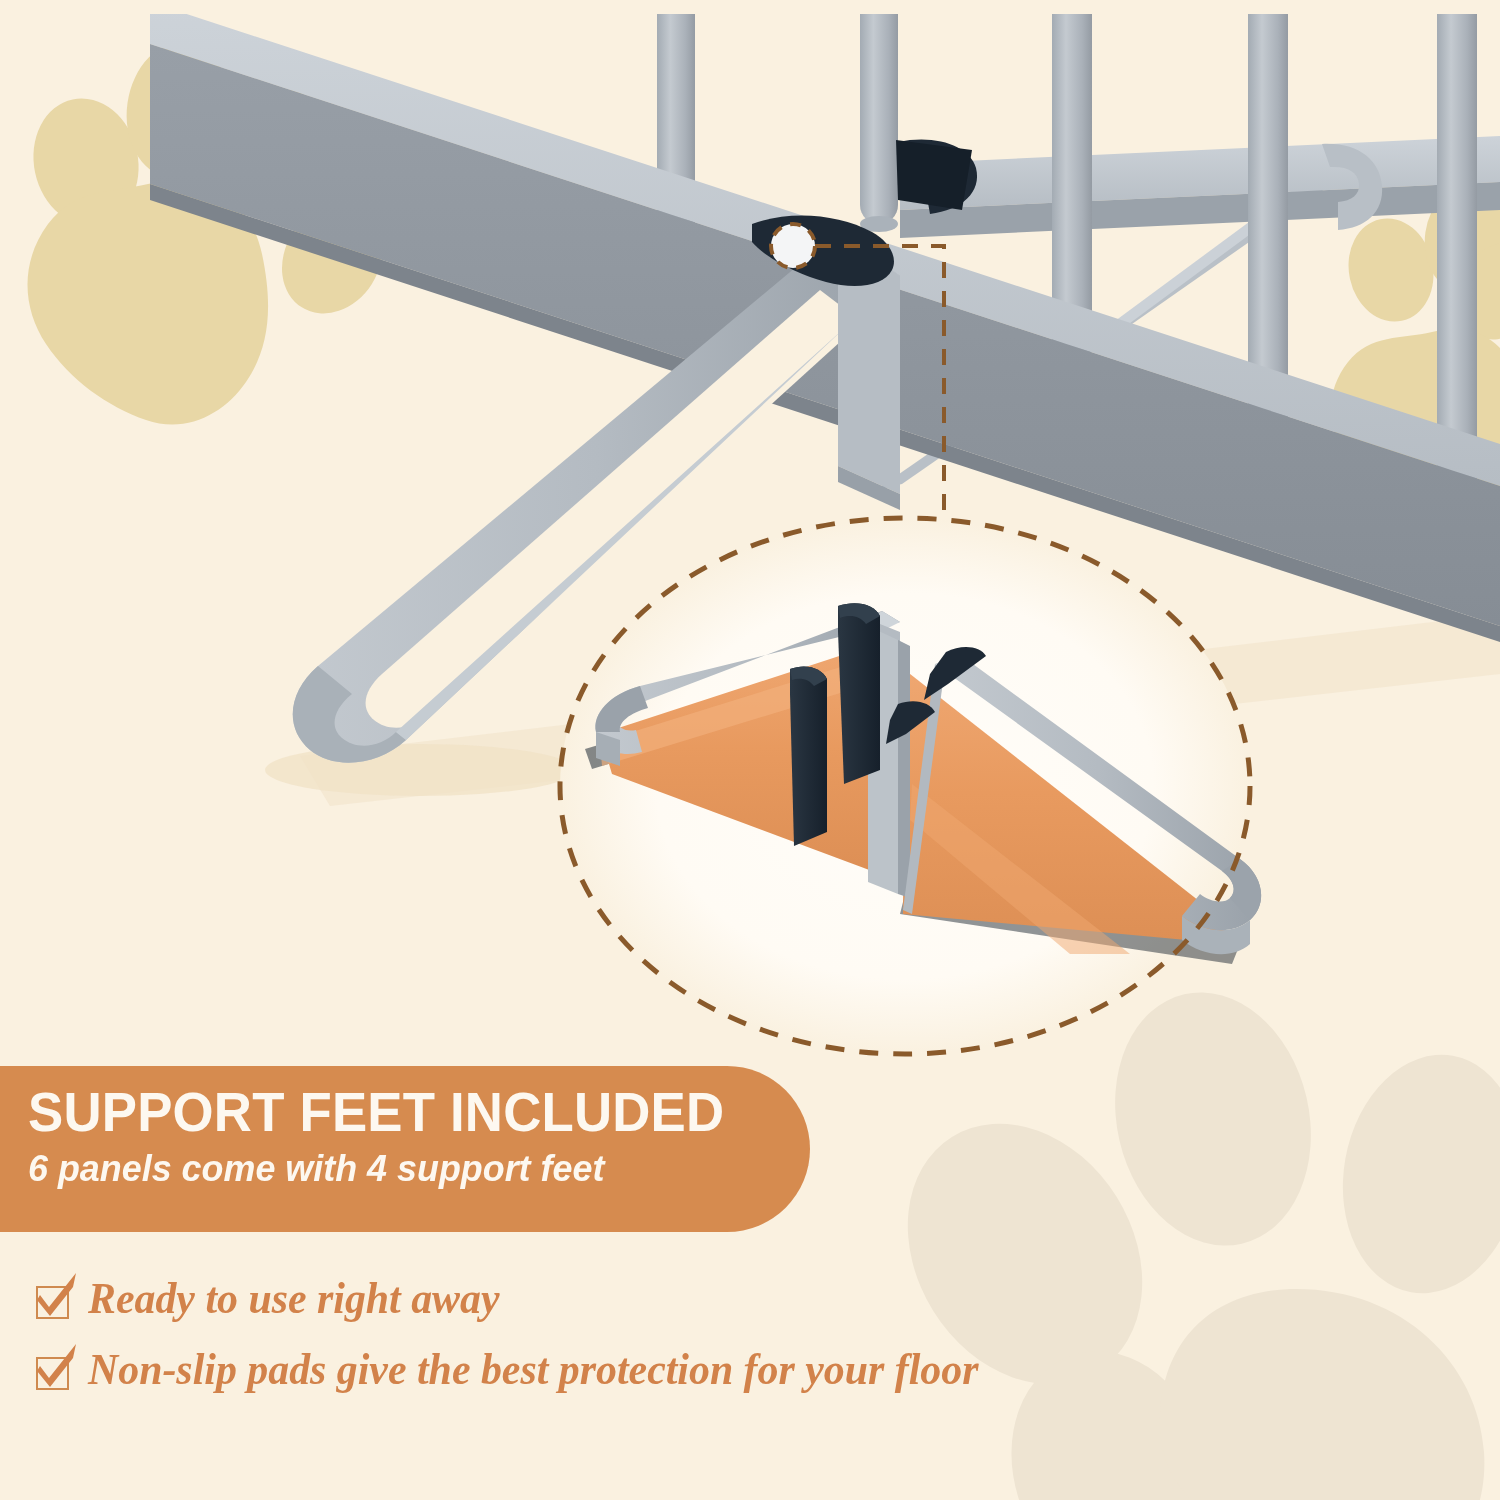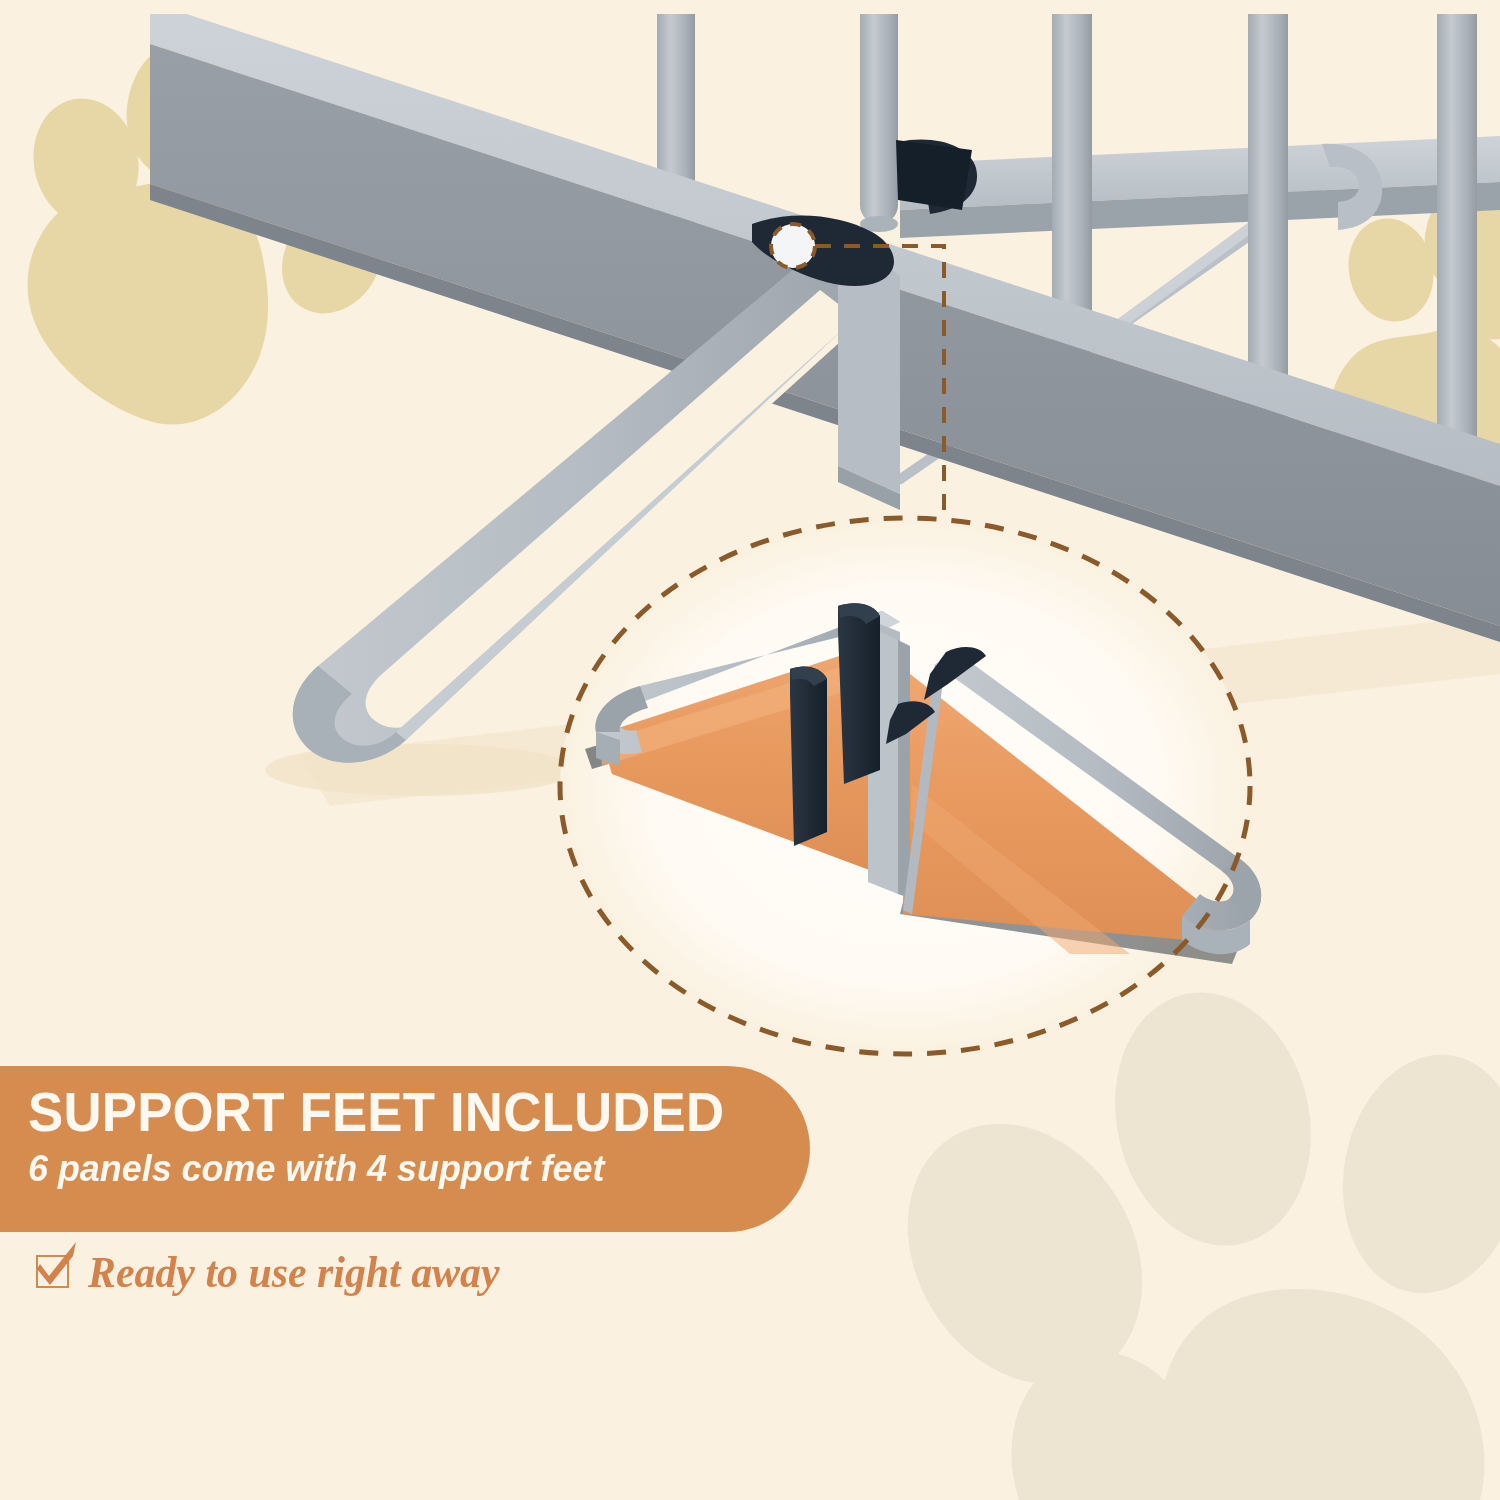--- a/index.html
+++ b/index.html
@@ -64,21 +64,21 @@
 
   
   .features {
     position: absolute;
     left: 34px;
     top: 1236px;
     width: 1420px;
   }
   .feature-row {
     display: flex;
-    align-items: flex-start;
+    align-items: flex-end;
     height: 71px;
   }
   .cb {
     position: relative;
     width: 40px;
     height: 40px;
     flex: 0 0 40px;
     margin-right: 14px;
   }
   .cb-box {
@@ -372,16 +372,25 @@
       <span class="cb">
         <span class="cb-box"></span>
         <svg class="cb-tick" viewBox="0 0 46 46">
           <path d="M8 22 L17 34 L44 0 L41 14 L18 43 L5 27 Z" fill="#d2824a"></path>
         </svg>
       </span>
       <span class="feature-text">Ready to use right away</span>
     </div>
 
 
+    <div class="feature-row">
+      <span class="cb">
+        <span class="cb-box"></span>
+        <svg class="cb-tick" viewBox="0 0 46 46">
+          <path d="M8 22 L17 34 L44 0 L41 14 L18 43 L5 27 Z" fill="#d2824a"></path>
+        </svg>
+      </span>
+      <span class="feature-text">Non-slip pads give the best protection for your floor</span>
+    </div>
 
   </div>
 
 </div>
 
 </body></html>

